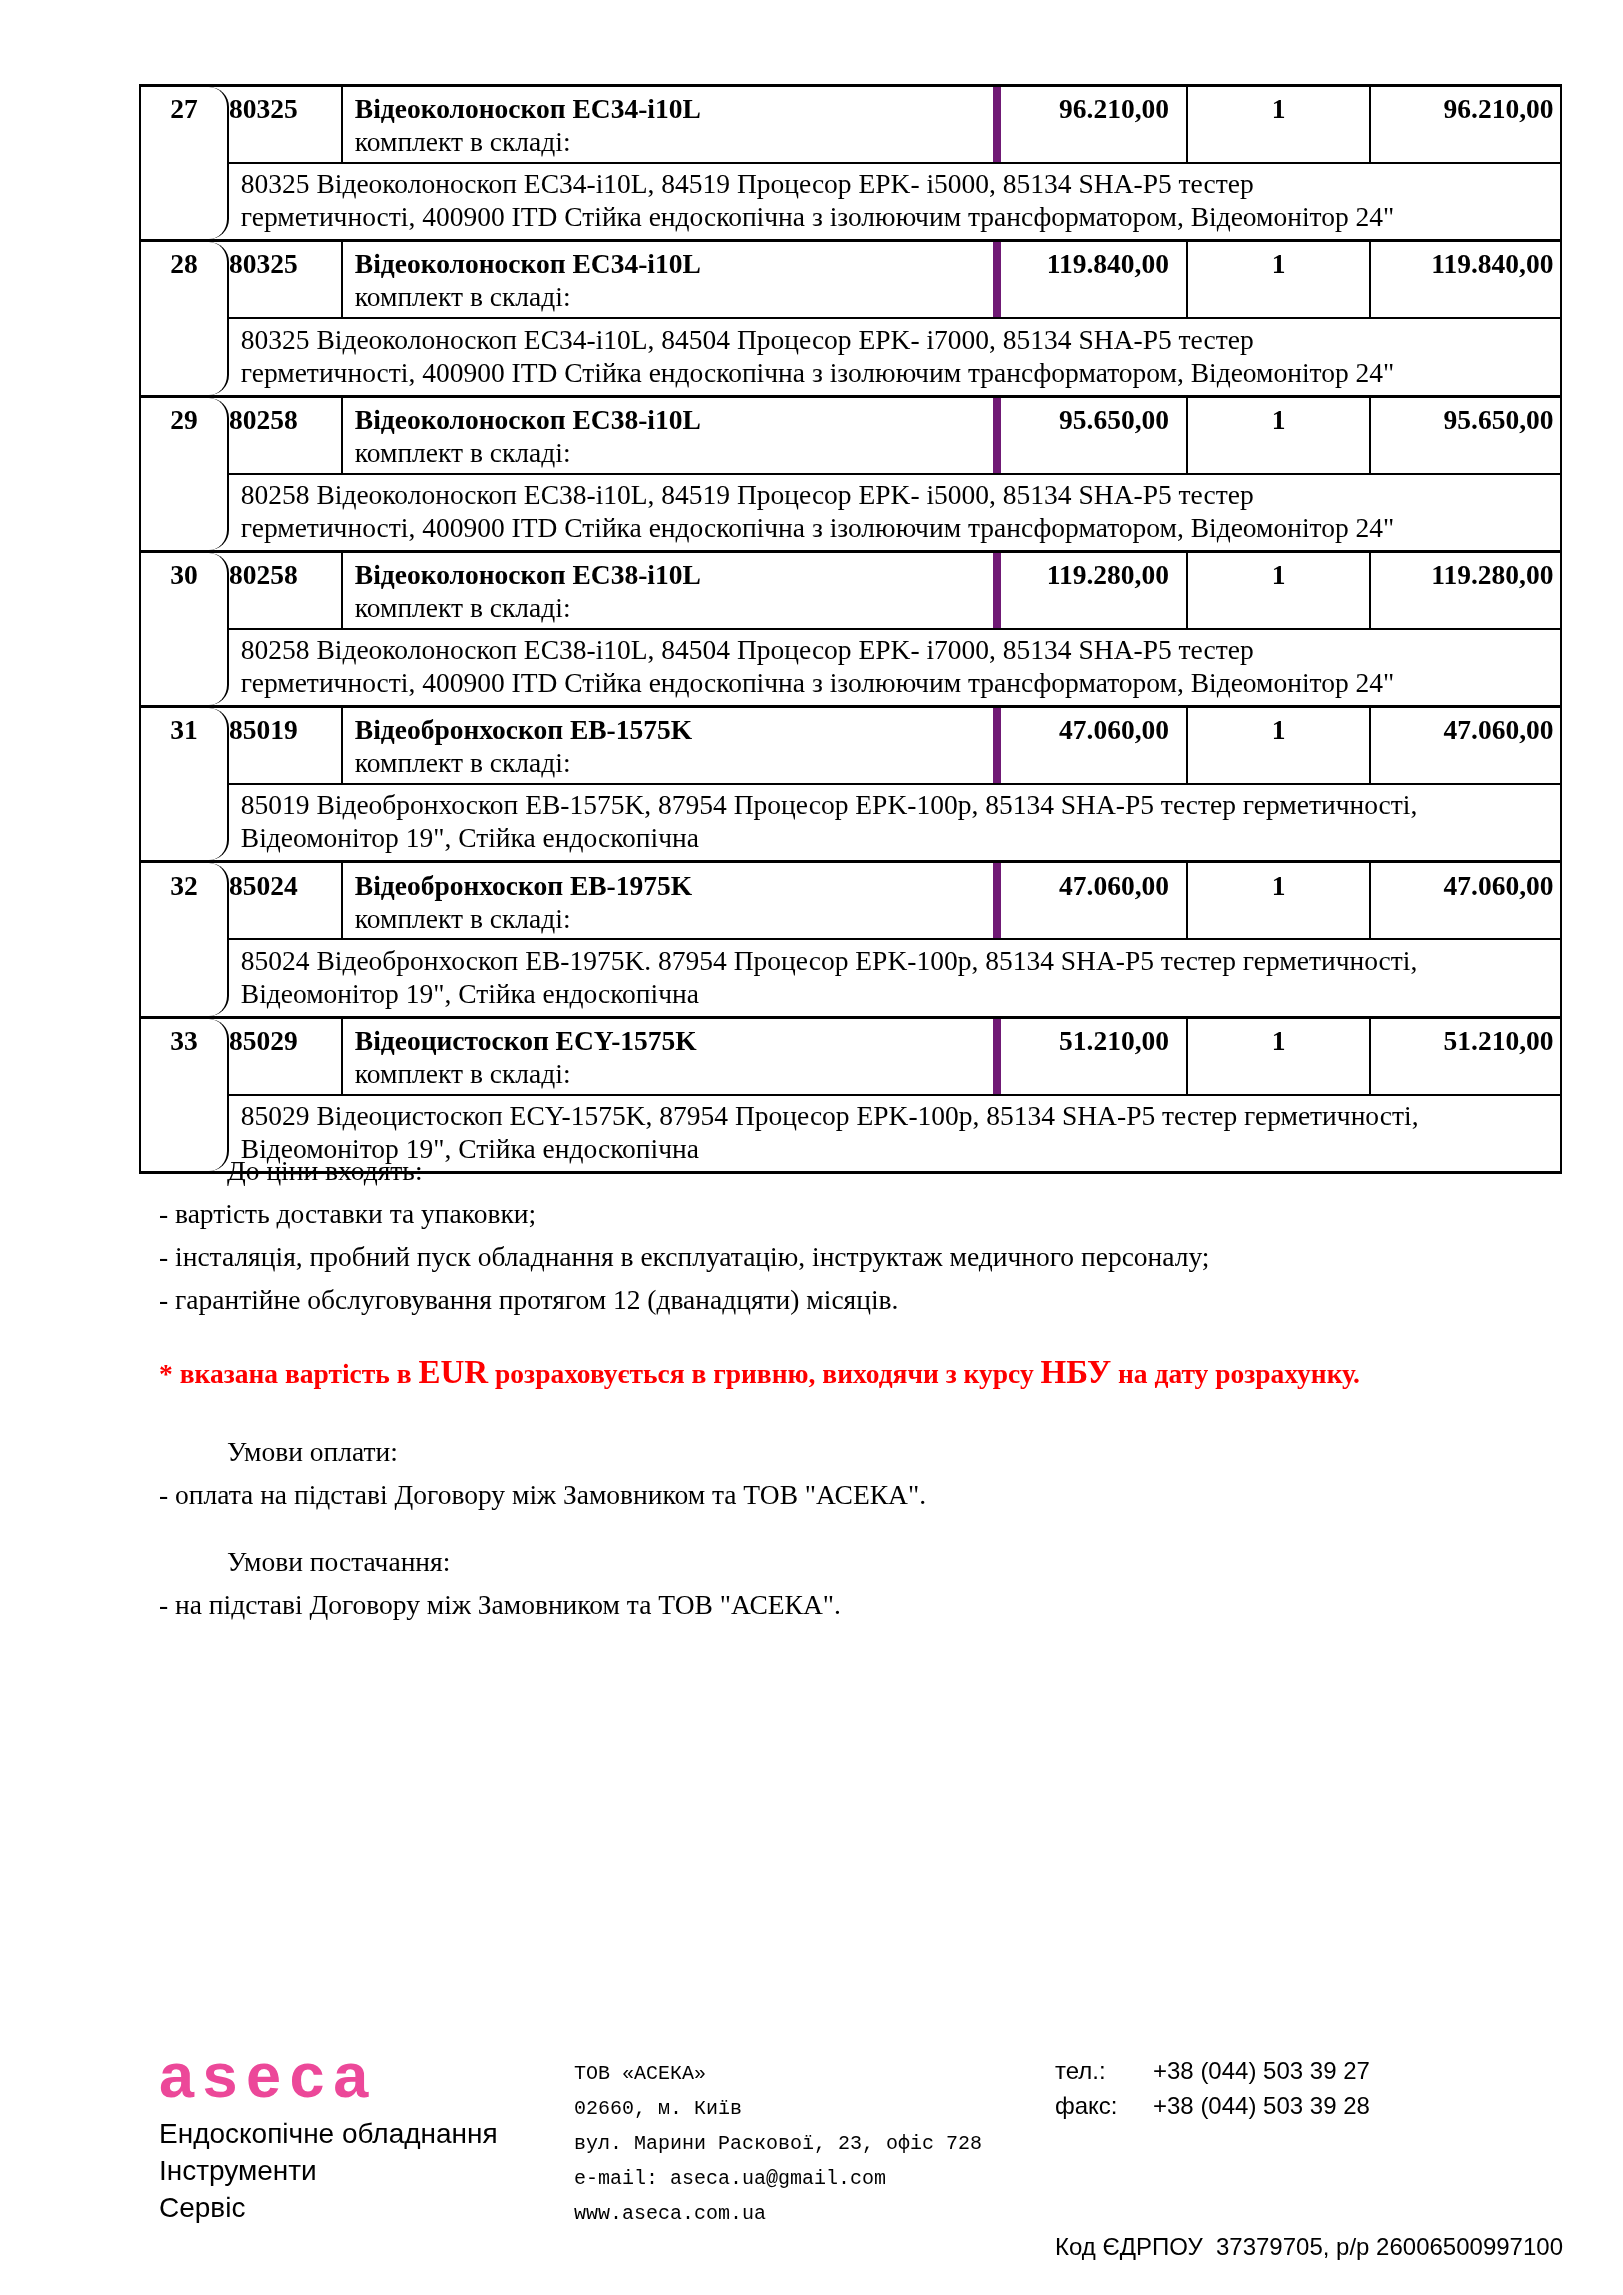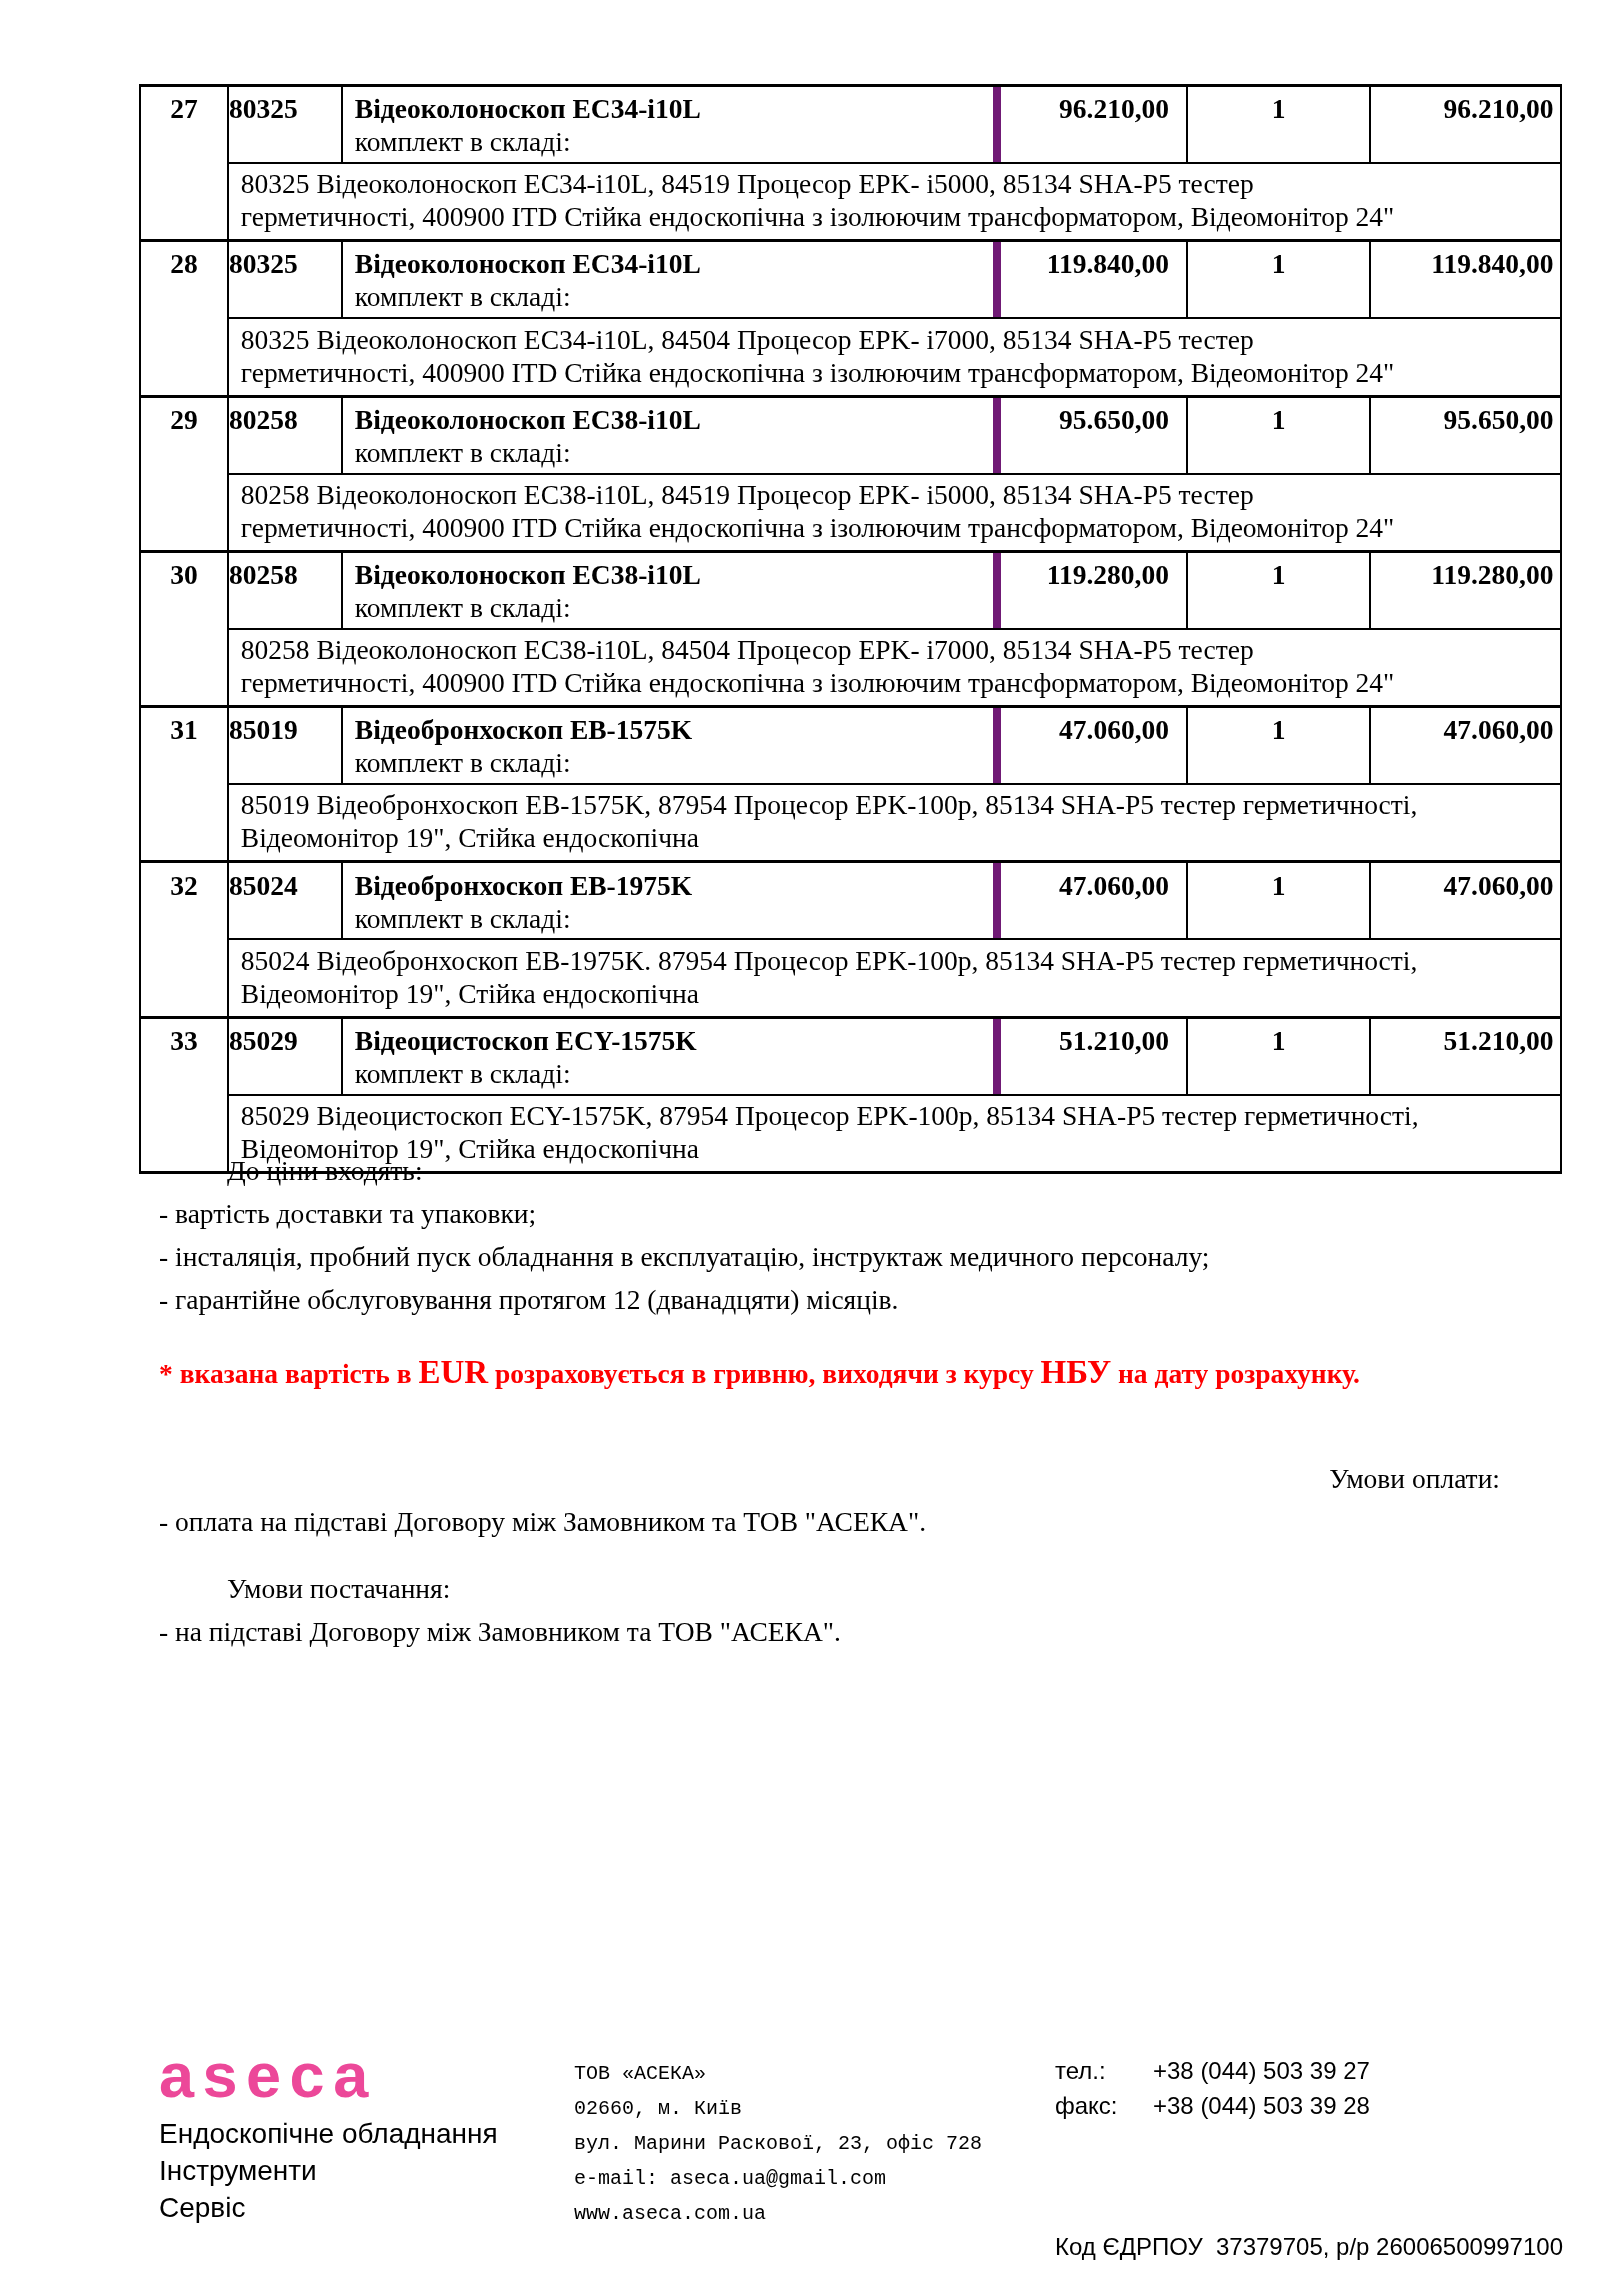--- a/index.html
+++ b/index.html
@@ -9,39 +9,39 @@
   }
   
   .items-table{
     position:absolute;left:139px;top:84px;width:1423px;box-sizing:border-box;
     border:2.6px solid #000;border-top-width:3.9px;border-bottom:none;
   }
   .t-item{display:flex;border-bottom:3.3px solid #000;}
   .t-item *{box-sizing:border-box;}
   .num-cell{
     flex:0 0 88px;border-right:2px solid #000;text-align:center;
-    font-weight:bold;padding-top:5.2px;line-height:33px;
+    font-weight:bold;padding-top:5.2px;line-height:33px;border-radius:20px;
   }
   .item-main{flex:1;min-width:0;}
   .main-row{display:flex;border-bottom:2px solid #000;}
   .code-cell{flex:0 0 114px;border-right:2px solid #000;font-weight:bold;padding-top:5.2px;line-height:33px;}
   .desc-cell{flex:0 0 658px;border-right:8px solid #701a75;padding:5.2px 0 3.9px 11.8px;line-height:33px;}
   .desc-name{font-weight:bold;}
   .price-cell{flex:0 0 187px;border-right:2px solid #000;text-align:right;padding:5.2px 17px 0 0;font-weight:bold;line-height:33px;}
   .qty-cell{flex:0 0 183px;border-right:2px solid #000;text-align:center;padding-top:5.2px;font-weight:bold;line-height:33px;}
   .total-cell{flex:1;text-align:right;padding:5.2px 6.5px 0 0;font-weight:bold;line-height:33px;}
   .detail-row{padding:3.3px 9.2px 5.9px 11.8px;line-height:33px;white-space:pre-line;}
   
   .notes{position:absolute;left:159px;top:1149px;width:1341px;line-height:43px;}
   .indent{padding-left:68px;}
   .eur-note{
     margin-top:30px;color:#fe0000;font-weight:bold;white-space:pre-wrap;
   }
   .eur-note .big{font-size:33px;}
-  .terms-title{margin-top:62px;text-align:right;}
+  .terms-title{margin-top:35px;}
   .terms-title2{margin-top:23.6px;}
   
   .f-left{position:absolute;left:159px;top:2047px;font-family:"Liberation Sans", sans-serif;}
   .logo{
     font-family:"Liberation Sans", sans-serif;font-weight:bold;font-size:63px;line-height:56px;
     color:#ec4899;letter-spacing:8.5px;
   }
   .tagline{margin-top:11.8px;font-size:28px;line-height:37px;color:#000;}
   .f-mid{position:absolute;left:546px;top:2056px;font-family:Liberation Mono, monospace;font-size:20px;line-height:35px;margin-left:28px;}
   .f-right{position:absolute;left:1055px;top:2053px;font-family:"Liberation Sans", sans-serif;font-size:24px;line-height:35px;}

